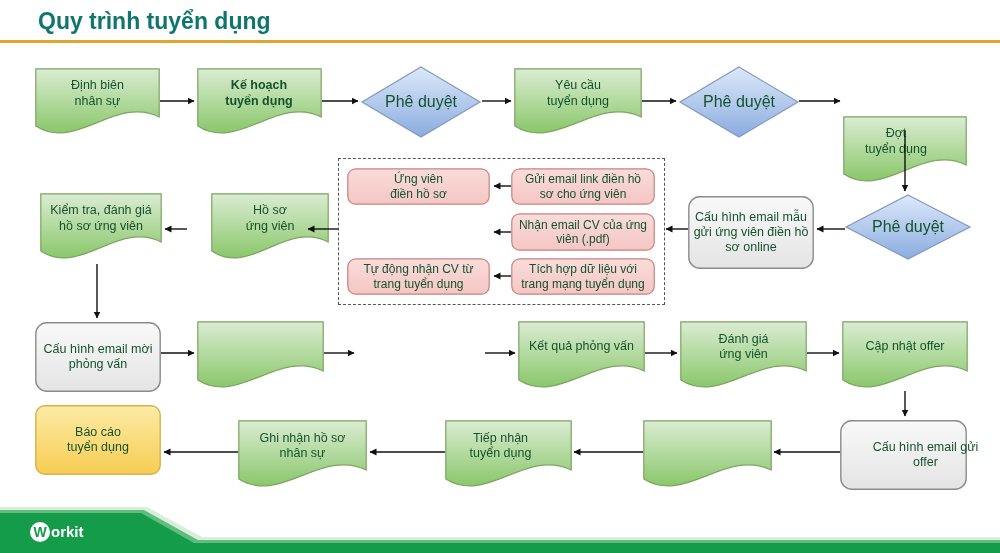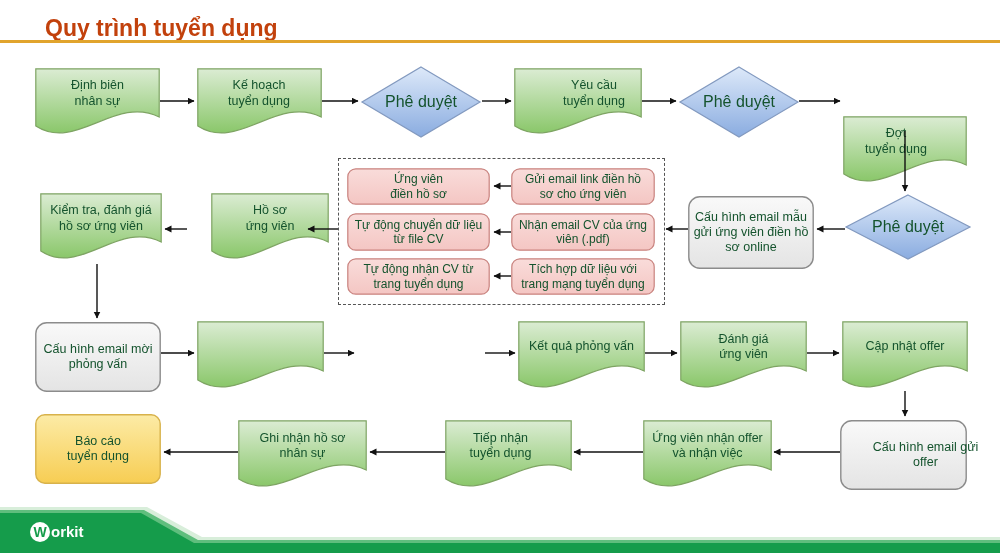--- a/index.html
+++ b/index.html
@@ -2,22 +2,22 @@
 <html><head>
 <meta charset="utf-8">
 <style>
   html,body{margin:0;padding:0;}
   body{
     width:1000px;height:553px;position:relative;overflow:hidden;
     background:#ffffff;
     font-family:"Liberation Sans", sans-serif;
   }
   .page-title{
-    position:absolute;left:38px;top:8px;margin:7px;
-    font-size:23px;font-weight:bold;color:#c2410c;
+    position:absolute;left:38px;top:8px;margin:0;
+    font-size:23px;font-weight:bold;color:#0f766e;
   }
   .title-rule{
     position:absolute;left:0;top:40px;width:1000px;height:3px;
     background:#E1A42D;
   }
   #canvas{position:absolute;left:0;top:0;width:1000px;height:553px;}
   .node{position:absolute;}
   .node > svg{position:absolute;left:0;top:0;overflow:visible;display:block;}
   .node .label{
     position:absolute;left:0;top:0;right:0;bottom:0;
@@ -67,34 +67,34 @@
 
 <div id="canvas">
     <div class="dashed-group" style="left: 338px; top: 158px; width: 325px; height: 145px;"></div>
     <div class="node document" style="left: 35px; top: 68px; width: 125px; height: 63px;">
       <svg width="125" height="77">
         <path d="M0.8,0.8 L124.2,0.8 L124.2,49 C80.0,27 41.3,84 0.8,58 Z" fill="url(#gGreen)" stroke="#7EA463" stroke-width="1.2"></path>
       </svg>
       <div class="label">Định biên
 nhân sự</div>
     </div>
-    <div class="node document" style="left: 197px; top: 68px; width: 124px; height: 63px;">
+    <div class="node document" style="left: 197px; top: 68px; width: 124px; height: 63px; font-weight: bold;">
       <svg width="125" height="77">
         <path d="M0.8,0.8 L124.2,0.8 L124.2,49 C80.0,27 41.3,84 0.8,58 Z" fill="url(#gGreen)" stroke="#7EA463" stroke-width="1.2"></path>
       </svg>
       <div class="label">Kế hoạch
 tuyển dụng</div>
     </div>
     <div class="node decision" style="left: 361px; top: 66px; width: 120px; height: 72px;">
       <svg width="120" height="86">
         <polygon points="60,1 119,36 60,71 1,36" fill="url(#gBlue)" stroke="#8299BF" stroke-width="1.2"></polygon>
       </svg>
       <div class="label">Phê duyệt</div>
     </div>
-    <div class="node document" style="left: 514px; top: 68px; width: 128px; height: 63px; padding-left: 32px;">
+    <div class="node document" style="left: 514px; top: 68px; width: 128px; height: 63px;">
       <svg width="128" height="77">
         <path d="M0.8,0.8 L127.2,0.8 L127.2,49 C81.9,27 42.2,84 0.8,58 Z" fill="url(#gGreen)" stroke="#7EA463" stroke-width="1.2"></path>
       </svg>
       <div class="label">Yêu cầu
 tuyển dụng</div>
     </div>
     <div class="node decision" style="left: 679px; top: 66px; width: 120px; height: 72px;">
       <svg width="120" height="86">
         <polygon points="60,1 119,36 60,71 1,36" fill="url(#gBlue)" stroke="#8299BF" stroke-width="1.2"></polygon>
       </svg>
@@ -128,27 +128,20 @@
       <div class="label">Ứng viên
 điền hồ sơ</div>
     </div>
     <div class="node task" style="left: 511px; top: 168px; width: 144px; height: 37px;">
       <svg width="144" height="51">
         <rect x="0.8" y="0.8" width="142.4" height="35.4" rx="8" ry="8" fill="url(#gPink)" stroke="#C9827E" stroke-width="1.2"></rect>
       </svg>
       <div class="label">Gửi email link điền hồ
 sơ cho ứng viên</div>
     </div>
-    <div class="node task" style="left: 347px; top: 213px; width: 143px; height: 38px;">
-      <svg width="143" height="52">
-        <rect x="0.8" y="0.8" width="141.4" height="36.4" rx="8" ry="8" fill="url(#gPink)" stroke="#C9827E" stroke-width="1.2"></rect>
-      </svg>
-      <div class="label">Tự động chuyển dữ liệu
-từ file CV</div>
-    </div>
     <div class="node task" style="left: 511px; top: 213px; width: 144px; height: 38px;">
       <svg width="144" height="52">
         <rect x="0.8" y="0.8" width="142.4" height="36.4" rx="8" ry="8" fill="url(#gPink)" stroke="#C9827E" stroke-width="1.2"></rect>
       </svg>
       <div class="label">Nhận email CV của ứng
 viên (.pdf)</div>
     </div>
     <div class="node task" style="left: 347px; top: 258px; width: 143px; height: 37px;">
       <svg width="143" height="51">
         <rect x="0.8" y="0.8" width="141.4" height="35.4" rx="8" ry="8" fill="url(#gPink)" stroke="#C9827E" stroke-width="1.2"></rect>
@@ -201,21 +194,21 @@
       </svg>
       <div class="label">Đánh giá
 ứng viên</div>
     </div>
     <div class="node document" style="left: 842px; top: 321px; width: 126px; height: 64px;">
       <svg width="126" height="78">
         <path d="M0.8,0.8 L125.2,0.8 L125.2,50 C80.6,28 41.6,85 0.8,59 Z" fill="url(#gGreen)" stroke="#7EA463" stroke-width="1.2"></path>
       </svg>
       <div class="label">Cập nhật offer</div>
     </div>
-    <div class="node report" style="left: 35px; top: 414px; width: 126px; height: 70px;">
+    <div class="node report" style="left: 35px; top: 405px; width: 126px; height: 70px;">
       <svg width="126" height="84">
         <rect x="0.8" y="0.8" width="124.4" height="68.4" rx="9" ry="9" fill="url(#gYellow)" stroke="#D8B24B" stroke-width="1.4"></rect>
       </svg>
       <div class="label">Báo cáo
 tuyển dụng</div>
     </div>
     <div class="node document" style="left: 238px; top: 420px; width: 129px; height: 64px;">
       <svg width="129" height="78">
         <path d="M0.8,0.8 L128.2,0.8 L128.2,50 C82.6,28 42.6,85 0.8,59 Z" fill="url(#gGreen)" stroke="#7EA463" stroke-width="1.2"></path>
       </svg>
@@ -226,22 +219,20 @@
       <svg width="127" height="78">
         <path d="M0.8,0.8 L126.2,0.8 L126.2,50 C81.3,28 41.9,85 0.8,59 Z" fill="url(#gGreen)" stroke="#7EA463" stroke-width="1.2"></path>
       </svg>
       <div class="label">Tiếp nhận
 tuyển dụng</div>
     </div>
     <div class="node document" style="left: 643px; top: 420px; width: 129px; height: 64px;">
       <svg width="129" height="78">
         <path d="M0.8,0.8 L128.2,0.8 L128.2,50 C82.6,28 42.6,85 0.8,59 Z" fill="url(#gGreen)" stroke="#7EA463" stroke-width="1.2"></path>
       </svg>
-      <div class="label">Ứng viên nhận offer
-và nhận việc</div>
     </div>
     <div class="node config" style="left: 840px; top: 420px; width: 127px; height: 70px; padding-left: 44px;">
       <svg width="127" height="84">
         <rect x="0.8" y="0.8" width="125.4" height="68.4" rx="11" ry="11" fill="url(#gGray)" stroke="#8C8C8C" stroke-width="1.4"></rect>
       </svg>
       <div class="label">Cấu hình email gửi
 offer</div>
     </div>
     <svg id="edges" width="1000" height="553">
       <defs>

